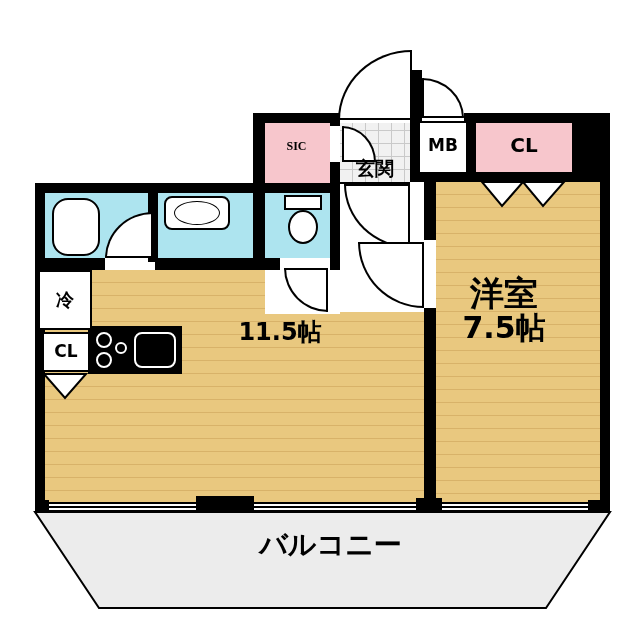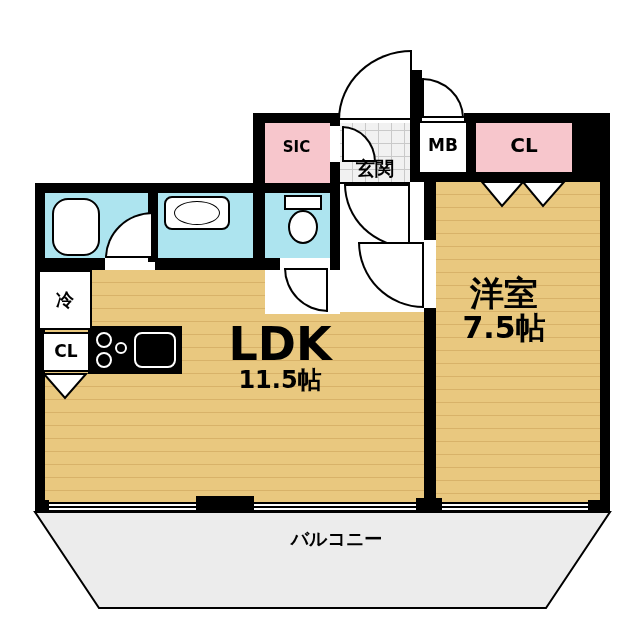--- a/index.html
+++ b/index.html
@@ -97,30 +97,29 @@
     <span class="lbl" style="position:static;font-size:17px;">CL</span>
   </div>
 
   <svg class="overlay" width="640" height="640" viewBox="0 0 640 640">
     <polygon class="balcony-shape" points="35,512 610,512 546,608 99,608"></polygon>
     <polygon class="fold" points="44,374 86,374 65,398"></polygon>
     <polygon class="fold" points="482,182 523,182 502,206"></polygon>
     <polygon class="fold" points="523,182 564,182 543,206"></polygon>
   </svg>
 
-  <div class="a lbl" style="left:263px;top:140px;width:67px;font-size:15px;">SIC</div>
+  <div class="a lbl" style="left:263px;top:140px;width:67px;font-size:12px;font-family:Liberation Serif, serif;">SIC</div>
   <div class="a lbl" style="left:338px;top:140px;width:74px;font-size:19px;margin-top:19px;">玄関</div>
   <div class="a lbl" style="left:420px;top:137px;width:46px;font-size:17px;">MB</div>
   <div class="a lbl" style="left:476px;top:135px;width:96px;font-size:20px;">CL</div>
 
   <div class="a lbl" style="left:150px;top:320px;width:260px;">
-    <div style="font-size:46px;">LDK</div>
     <div style="font-size:24px;">11.5帖</div>
   </div>
 
   <div class="a lbl" style="left:436px;top:276px;width:136px;">
     <div style="font-size:34px;">洋室</div>
     <div style="font-size:30px;">7.5帖</div>
   </div>
 
-  <div class="a lbl" style="left:244px;top:530px;width:185px;font-size:18px;">バルコニー</div>
+  <div class="a lbl" style="left:238px;top:530px;width:185px;font-size:28px;">バルコニー</div>
 
 </div>
 
 </body></html>

